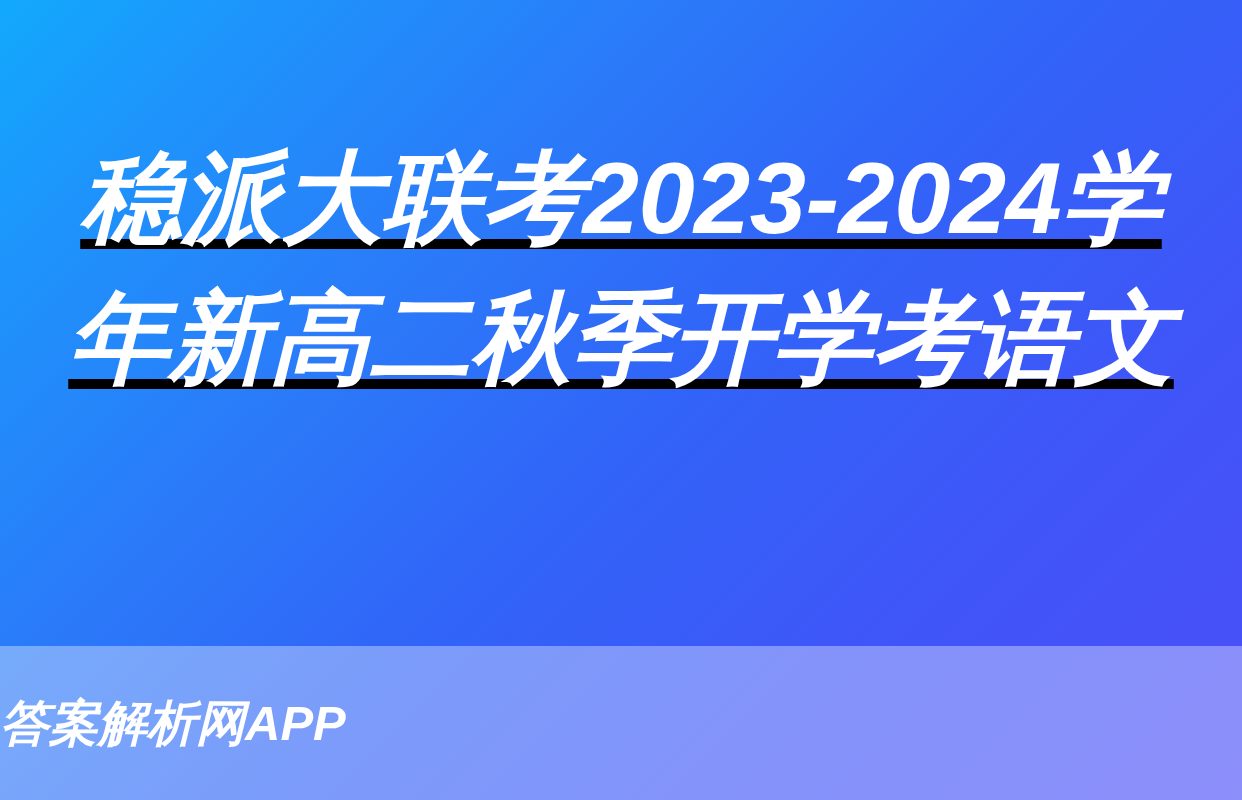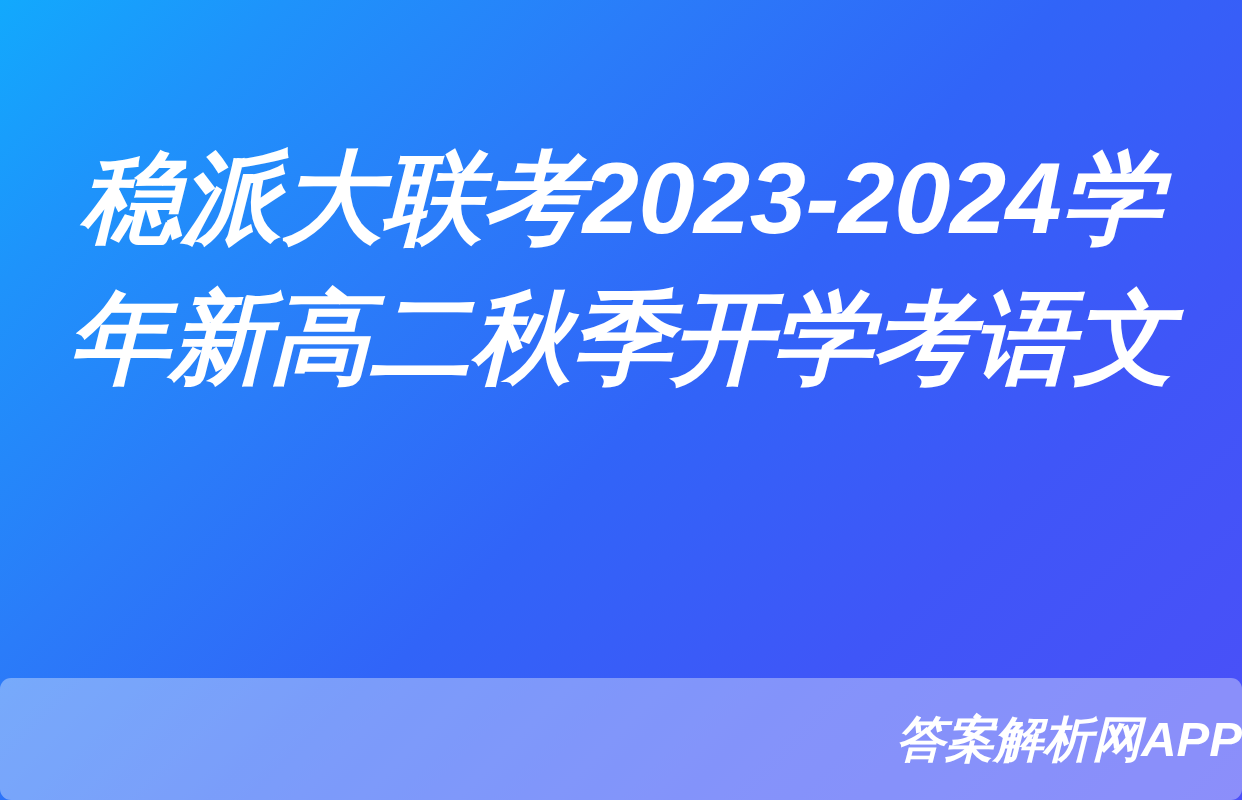--- a/index.html
+++ b/index.html
@@ -36,20 +36,21 @@
     position: absolute;
     left: 0;
     right: 0;
     top: 0;
     height: 539px;
     display: flex;
     align-items: center;
     justify-content: center;
     padding: 0 68px;
     box-sizing: border-box;
+    text-decoration: underline;
   }
 
   .title {
     margin: 0;
     width: 100%;
     text-align: center;
     color: #ffffff;
     font-family: "Liberation Sans", "DejaVu Sans", sans-serif;
     font-size: 101px;
     font-weight: 700;
@@ -60,26 +61,25 @@
     white-space: normal;
     text-rendering: geometricPrecision;
   }
 
   
   .watermark-band {
     position: absolute;
     left: 0;
     right: 0;
     bottom: 0;
-    height: 122px;
+    height: 154px;
     background-color: rgba(255, 255, 255, 0.36);
     display: flex;
     align-items: center;
-    justify-content: flex-end;
-    border-radius: 11px;
+    justify-content: flex-start;
   }
 
   .watermark-text {
     margin: 0;
     color: #ffffff;
     font-family: "Liberation Sans", "DejaVu Sans", sans-serif;
     font-size: 49px;
     font-weight: 700;
     font-style: italic;
     line-height: 1;

